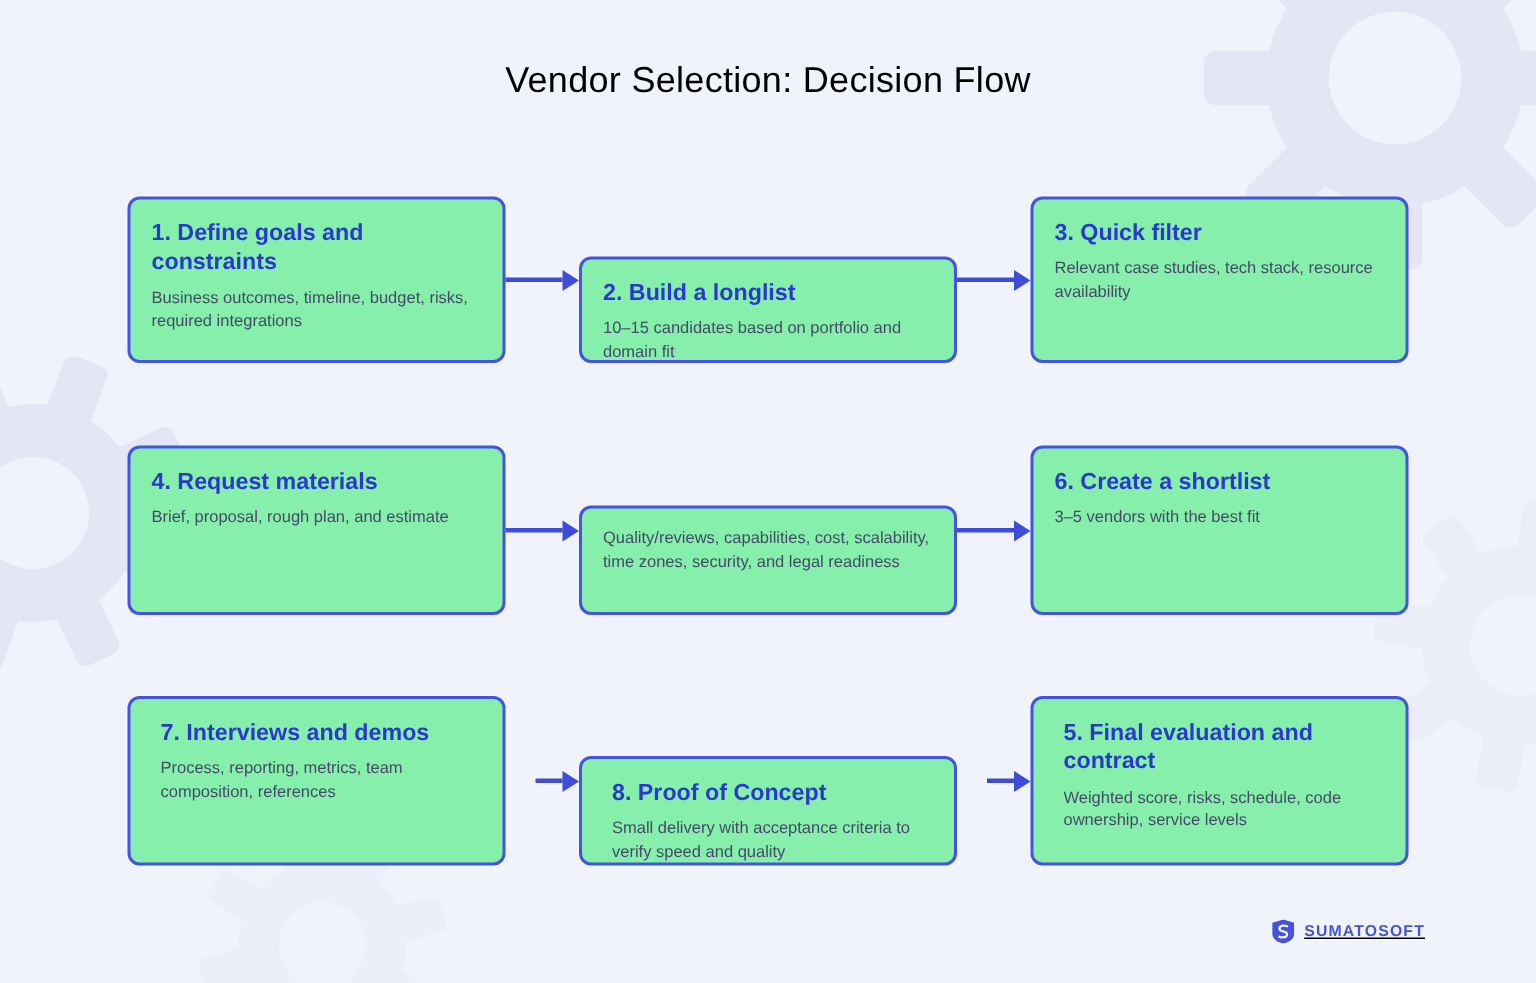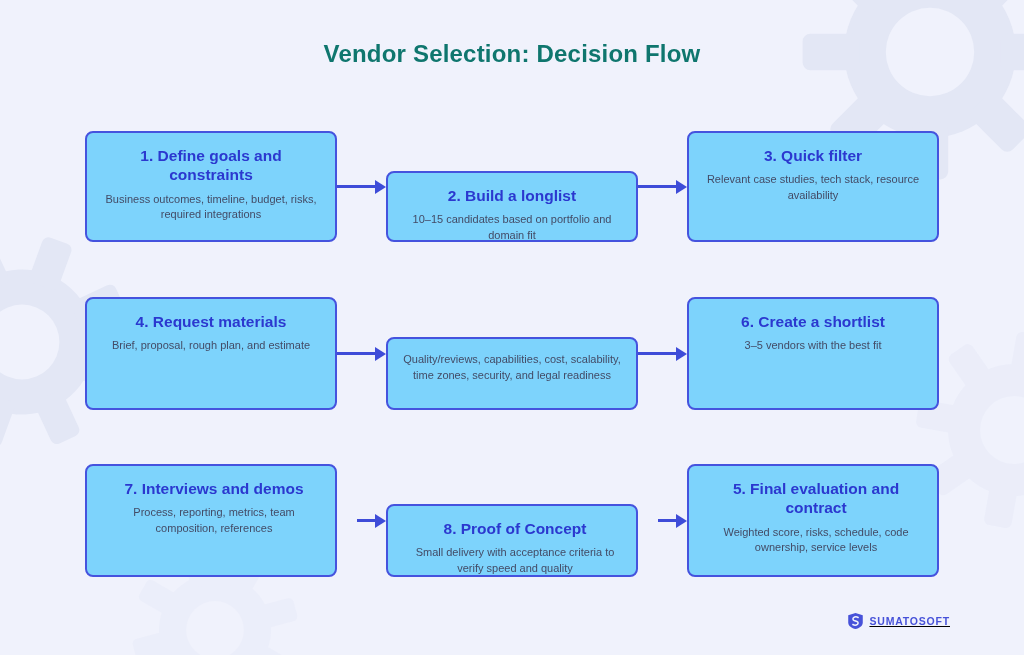--- a/index.html
+++ b/index.html
@@ -17,41 +17,40 @@
   .gear-top-right   { top: -78px;  right: -36px; width: 260px; height: 260px; }
   .gear-left-mid    { top: 232px;  left: -88px;  width: 220px; height: 220px; }
   .gear-right-mid   { top: 330px;  right: -90px; width: 200px; height: 200px; opacity: .55; }
   .gear-bottom-mid  { bottom: -60px; left: 130px; width: 170px; height: 170px; opacity: .45; }
 
   .page-title {
     position: absolute;
     top: 40px; left: 0; right: 0;
     text-align: center;
     font-size: 24px;
-    font-weight: bold;
+    font-weight: normal;
     letter-spacing: .2px;
-    color: #0f766e;
+    color: #000000;
   }
 
   .flow-grid {
     position: absolute;
     left: 85px; top: 131px;
     width: 854px; height: 446px;
     display: grid;
     grid-template-columns: 252px 49px 252px 49px 252px;
     grid-template-rows: 111px 55px 113px 54px 113px;
   }
 
   .card {
-    background: #7dd3fc;
+    background: #86efac;
     border: 2px solid #4553de;
     border-radius: 8px;
     padding: 13px 14px 10px 14px;
     overflow: hidden;
-    text-align: center;
   }
   .card-title {
     color: #2b38cf;
     font-weight: bold;
     font-size: 15.5px;
     margin-bottom: 7px;
     line-height: 1.25;
   }
   .card-desc {
     color: #434b66;

